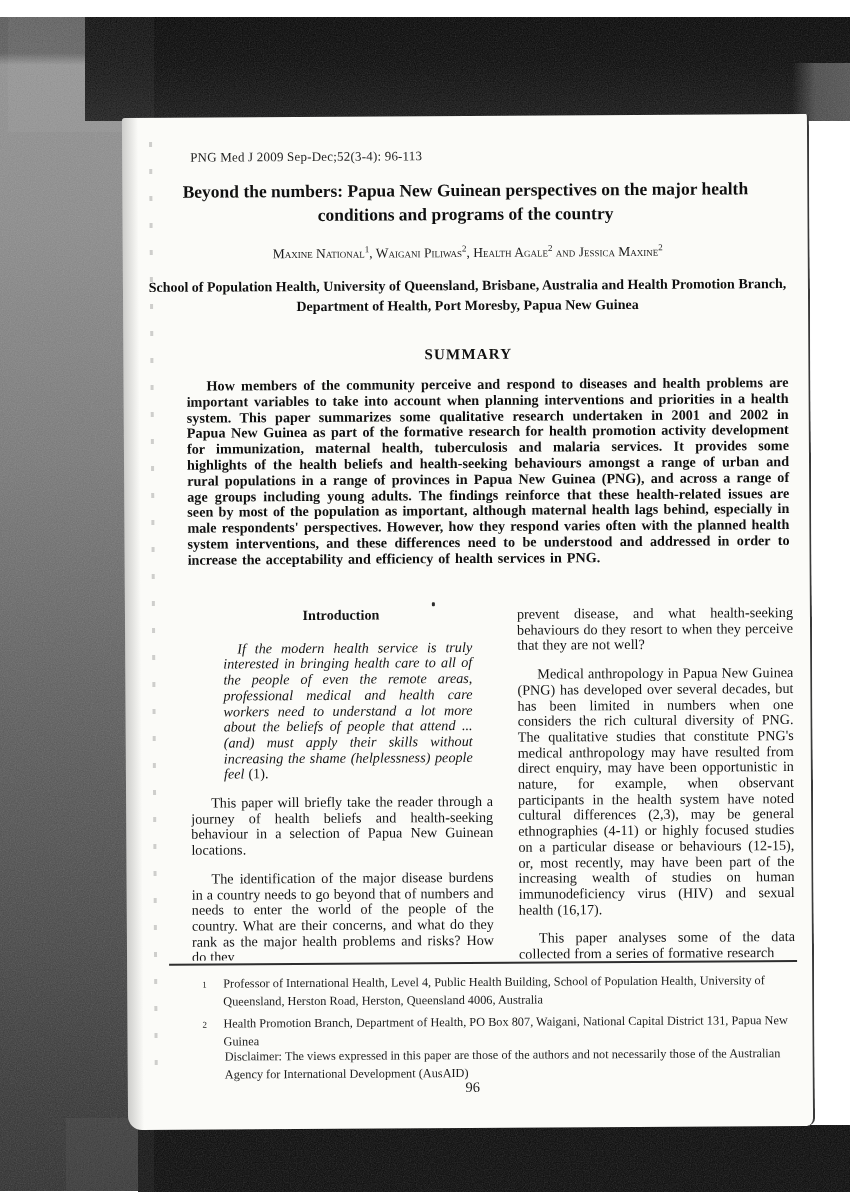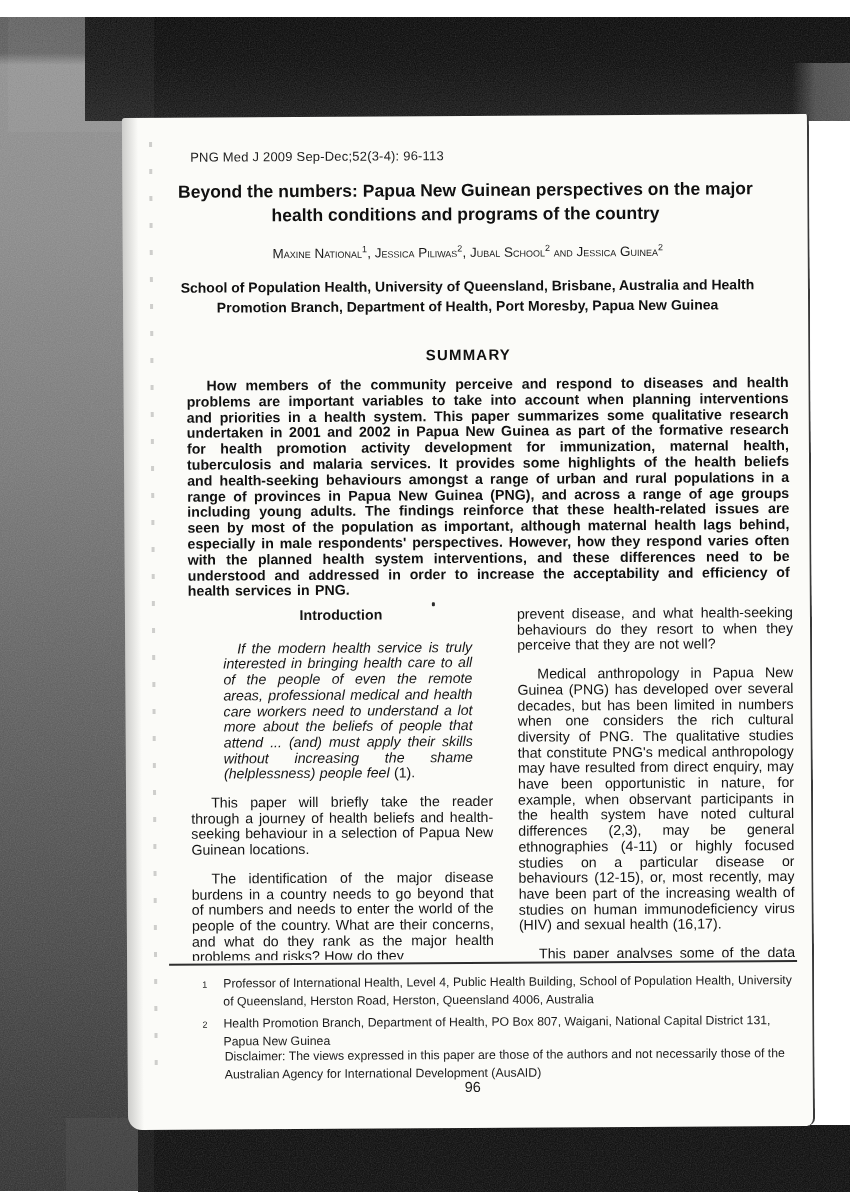--- a/index.html
+++ b/index.html
@@ -1,20 +1,20 @@
 <!DOCTYPE html>
 <html><head>
 <meta charset="utf-8">
 <style>
   * { margin:0; padding:0; box-sizing:border-box; }
   html,body { background:#ffffff; }
   .stage {
     position:relative; width:850px; height:1203px; margin:0 auto;
     background:#ffffff; overflow:hidden;
-    font-family:Liberation Sans, sans-serif;
+    font-family:Liberation Serif, serif;
     color:#161616;
   }
   
   .gray-strip {
     position:absolute; left:0; top:17px; width:140px; height:1174px;
     background:linear-gradient(180deg,
       #595959 0px, #5c5c5c 36px, #8e8e8e 48px, #888888 18%,
       #767676 38%, #5d5d5d 58%, #474747 78%, #363636 92%, #2f2f2f 100%);
   }
   .top-band {
@@ -121,21 +121,21 @@
   </svg>
 
   <div class="page">
     <div class="binding-marks"></div>
 
     <div class="cite">PNG Med J 2009 Sep-Dec;52(3-4): 96-113</div>
 
     <div class="title">Beyond the numbers: Papua New Guinean perspectives on the major health conditions and programs of the country</div>
 
     <div class="authors">
-      <span><span>Maxine National</span><sup>1</sup><span>, </span></span><span><span>Jessica Piliwas</span><sup>2</sup><span>, </span></span><span><span>Jubal School</span><sup>2</sup><span> and </span></span><span><span>Jessica Guinea</span><sup>2</sup></span>
+      <span><span>Maxine National</span><sup>1</sup><span>, </span></span><span><span>Waigani Piliwas</span><sup>2</sup><span>, </span></span><span><span>Health Agale</span><sup>2</sup><span> and </span></span><span><span>Jessica Maxine</span><sup>2</sup></span>
     </div>
 
     <div class="affil">School of Population Health, University of Queensland, Brisbane, Australia and Health Promotion Branch, Department of Health, Port Moresby, Papua New Guinea</div>
 
     <div class="summary-head">SUMMARY</div>
 
     <div class="summary">How members of the community perceive and respond to diseases and health problems are important variables to take into account when planning interventions and priorities in a health system.  This paper summarizes some qualitative research undertaken in 2001 and 2002 in Papua New Guinea as part of the formative research for health promotion activity development for immunization, maternal health, tuberculosis and malaria services.  It provides some highlights of the health beliefs and health-seeking behaviours amongst a range of urban and rural populations in a range of provinces in Papua New Guinea (PNG), and across a range of age groups including young adults.  The findings reinforce that these health-related issues are seen by most of the population as important, although maternal health lags behind, especially in male respondents' perspectives.  However, how they respond varies often with the planned health system interventions, and these differences need to be understood and addressed in order to increase the acceptability and efficiency of health services in PNG.</div>
 
     <div class="artifact-dot"></div>
 

